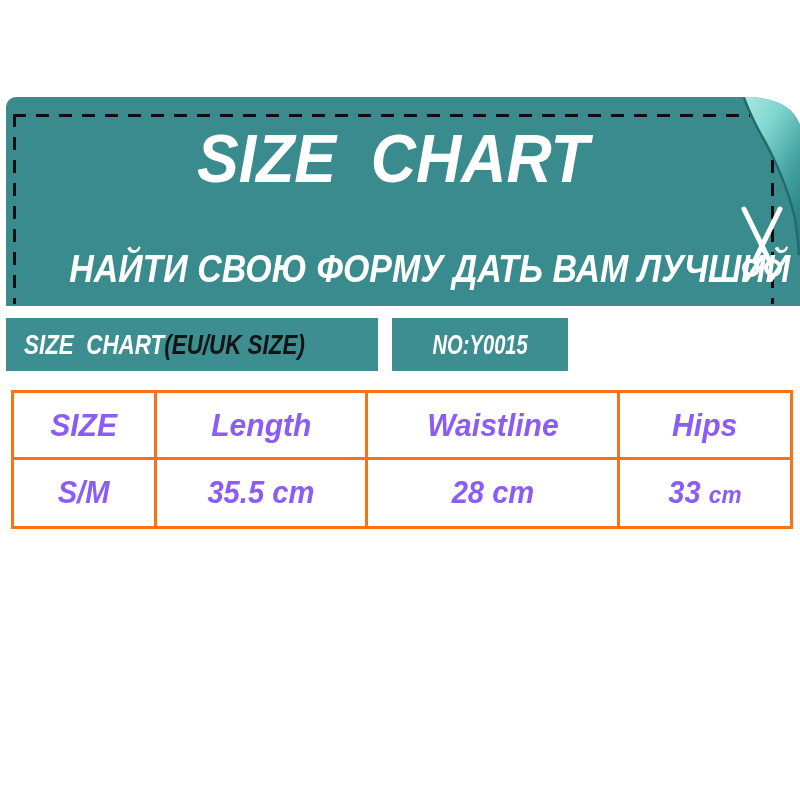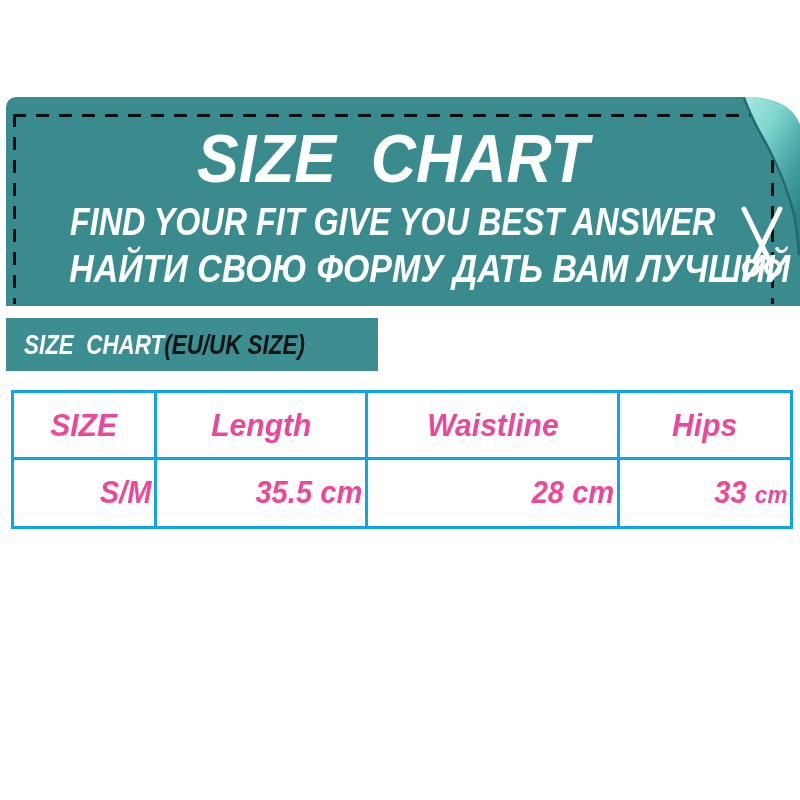--- a/index.html
+++ b/index.html
@@ -33,39 +33,38 @@
              font-weight:bold;font-size:28px;white-space:pre;}
   .label-box.first{left:6px;width:372px;padding-left:18px;}
   .label-box.second{left:392px;width:176px;justify-content:center;color:#ffffff;}
   .lb-inner{display:inline-block;transform:scaleX(0.80);transform-origin:left center;white-space:pre;}
   .lb-inner2{display:inline-block;transform:scaleX(0.72);transform-origin:center;white-space:pre;}
   .lb-white{color:#ffffff;} .lb-black{color:#141414;}
 
   
   .size-table{position:absolute;left:11px;top:390px;width:782px;
               border-collapse:collapse;table-layout:fixed;}
-  .size-table th,.size-table td{border:3px solid #0ea5e9;text-align:center;
-              color:#ec4899;font-weight:bold;padding:0;overflow:hidden;}
+  .size-table th,.size-table td{border:3px solid #f97316;text-align:center;
+              color:#8b5cf6;font-weight:bold;padding:0;overflow:hidden;}
   .size-table thead th{height:64px;font-size:32px;}
-  .size-table tbody td{height:66px;font-size:31px;text-align:right;}
+  .size-table tbody td{height:66px;font-size:31px;}
   .cx{display:inline-block;transform:scaleX(0.94);transform-origin:center;white-space:pre;}
   .unit-small{font-size:24px;}
 </style>
 </head>
 <body>
 
 <div class="page">
 
   <div class="banner">
     <div class="dash-top"></div>
     <div class="dash-left"></div>
     <div class="dash-right"></div>
 
     <div class="banner-title"><span class="sqz92">SIZE  CHART</span></div>
-    <div class="banner-sub-en"><span class="sqz85">FIND YOUR FIT GIVE YOU BEST ANSWER</span></div>
     <div class="banner-sub-ru"><span class="sqz87">НАЙТИ СВОЮ ФОРМУ ДАТЬ ВАМ ЛУЧШИЙ ОТВЕТ</span></div>
 
     <svg class="curl-svg" viewBox="0 0 110 170" aria-hidden="true">
       <defs>
         <linearGradient id="curlGrad" x1="0" y1="0" x2="0.55" y2="1">
           <stop offset="0" stop-color="#a9e8e1"></stop>
           <stop offset="0.32" stop-color="#7fd6cf"></stop>
           <stop offset="0.68" stop-color="#46a4a3"></stop>
           <stop offset="1" stop-color="#2b8184"></stop>
         </linearGradient>
@@ -83,20 +82,23 @@
       <line x1="17" y1="57" x2="42" y2="6" stroke="#ffffff" stroke-width="5" stroke-linecap="round"></line>
       <line x1="31" y1="57" x2="6" y2="6" stroke="#ffffff" stroke-width="5" stroke-linecap="round"></line>
       <circle cx="13" cy="65" r="7" fill="none" stroke="#ffffff" stroke-width="4"></circle>
       <circle cx="35" cy="65" r="7" fill="none" stroke="#ffffff" stroke-width="4"></circle>
     </svg>
   </div>
 
   <div class="label-box first">
     <span class="lb-inner"><span class="lb-white">SIZE  CHART</span><span class="lb-black">(EU/UK SIZE)</span></span>
   </div>
+  <div class="label-box second">
+    <span class="lb-inner2">NO:Y0015</span>
+  </div>
 
   <table class="size-table">
     <colgroup>
       <col style="width:18.3%">
         <col style="width:27.2%">
         <col style="width:32.3%">
         <col style="width:22.2%">
     </colgroup>
     <thead>
         <tr>

